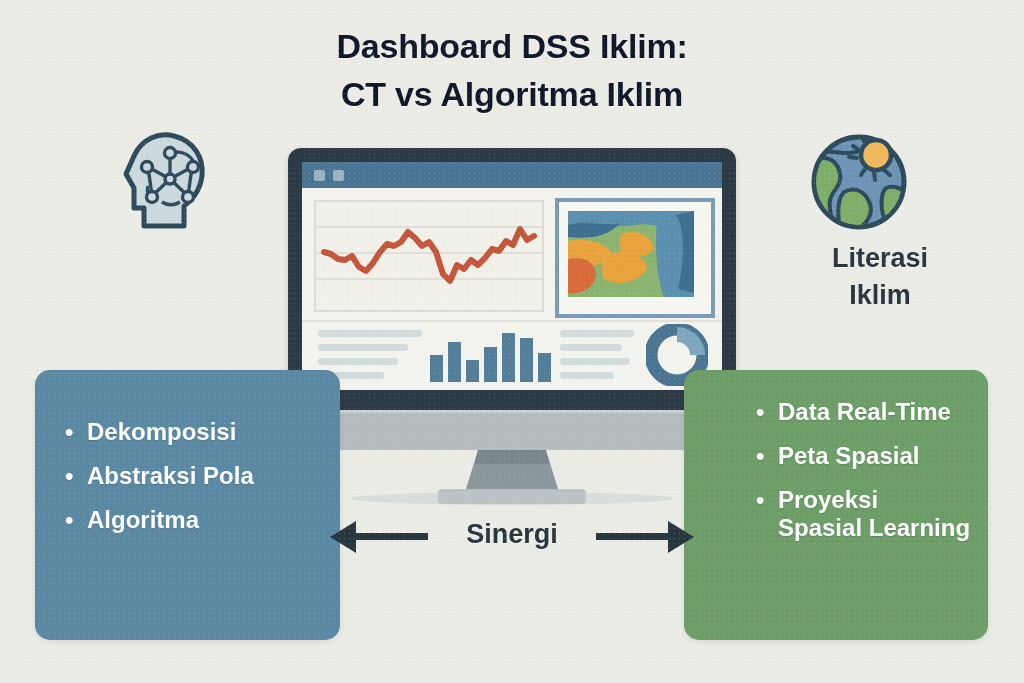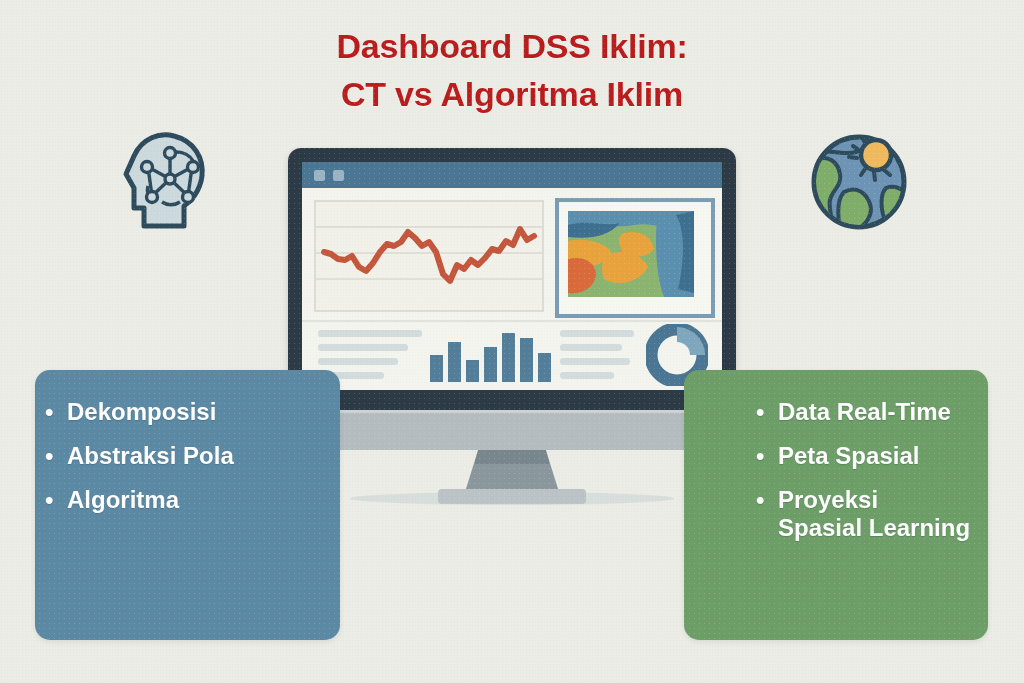--- a/index.html
+++ b/index.html
@@ -30,21 +30,21 @@
     background-size: 3px 3px, 5px 5px;
     background-position: 0 0, 2px 1px;
   }
 
   
   .title {
     position: absolute;
     left: 0; right: 0;
     top: 22px;
     text-align: center;
-    color: #b91c1c;
+    color: #0f172a;
     font-size: 34px;
     font-weight: bold;
     line-height: 1.42;
     letter-spacing: -0.2px;
     text-shadow: 0 1px 0 rgba(255,255,255,.5);
   }
   .title .l2 { display: block; }
 
   
   .side-label {
@@ -148,21 +148,21 @@
 
   .bullets {
     list-style: none;
     margin: 0;
     padding: 0;
     color: #fff;
     font-size: 24px;
     font-weight: bold;
     text-shadow: 0 1px 1px rgba(30,50,60,.22);
   }
-  #box-left .bullets  { padding: 28px 0 0 10px; }
+  #box-left .bullets  { padding: 28px 0 0 30px; margin-top: 20px; }
   #box-right .bullets { padding: 28px 0 0 48px; margin-left: 24px; }
   .bullets li {
     position: relative;
     padding-left: 22px;
     line-height: 1.20;
     margin-bottom: 15px;
   }
   .bullets li::before {
     content: "•";
     position: absolute;
@@ -250,20 +250,24 @@
         <line x1="53" y1="32" x2="45" y2="31"></line>
         <line x1="56" y1="25" x2="49" y2="20"></line>
         <line x1="61" y1="43" x2="57" y2="49"></line>
         <line x1="70" y1="46" x2="71" y2="54"></line>
         <line x1="80" y1="44" x2="86" y2="49"></line>
       </g>
       <circle cx="72" cy="29" r="15" fill="#f0b95e" stroke="#2d4b5c" stroke-width="4.5"></circle>
     </svg>
   </div>
 
+  <div class="side-label" id="label-right">
+    <span>Literasi</span>
+    <span>Iklim</span>
+  </div>
 
   <div id="monitor">
 
     <div class="bezel"></div>
 
     <div class="screen">
 
       <div class="titlebar">
         <span class="tb-dot d1"></span>
         <span class="tb-dot d2"></span>
@@ -357,15 +361,22 @@
       <li>
         <span>Peta Spasial</span>
       </li>
       <li>
         <span>Proyeksi</span>
         <span class="l2">Spasial Learning</span>
       </li>
     </ul>
   </div>
 
+  <div id="sinergi-group">
+    <span class="arrow-head left"></span>
+    <span class="arrow-shaft left"></span>
+    <span class="arrow-shaft right"></span>
+    <span class="arrow-head right"></span>
+    <div id="sinergi-text">Sinergi</div>
+  </div>
 
   <div id="grain"></div>
 </div>
 
 </body></html>

